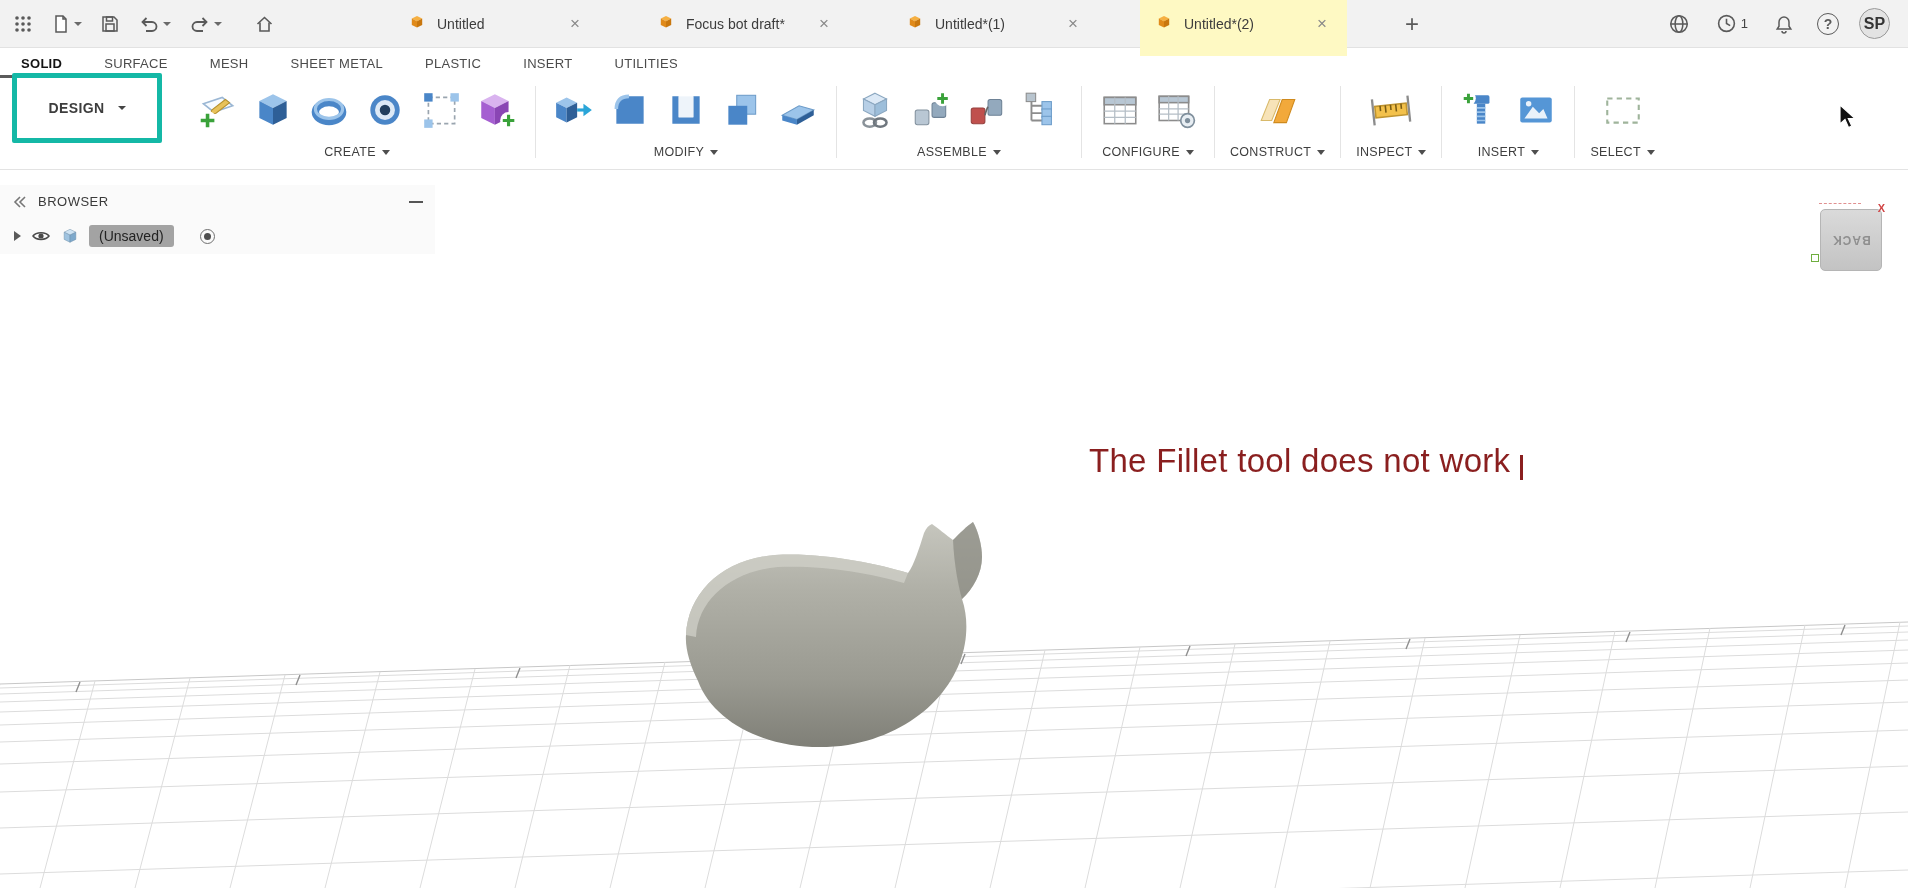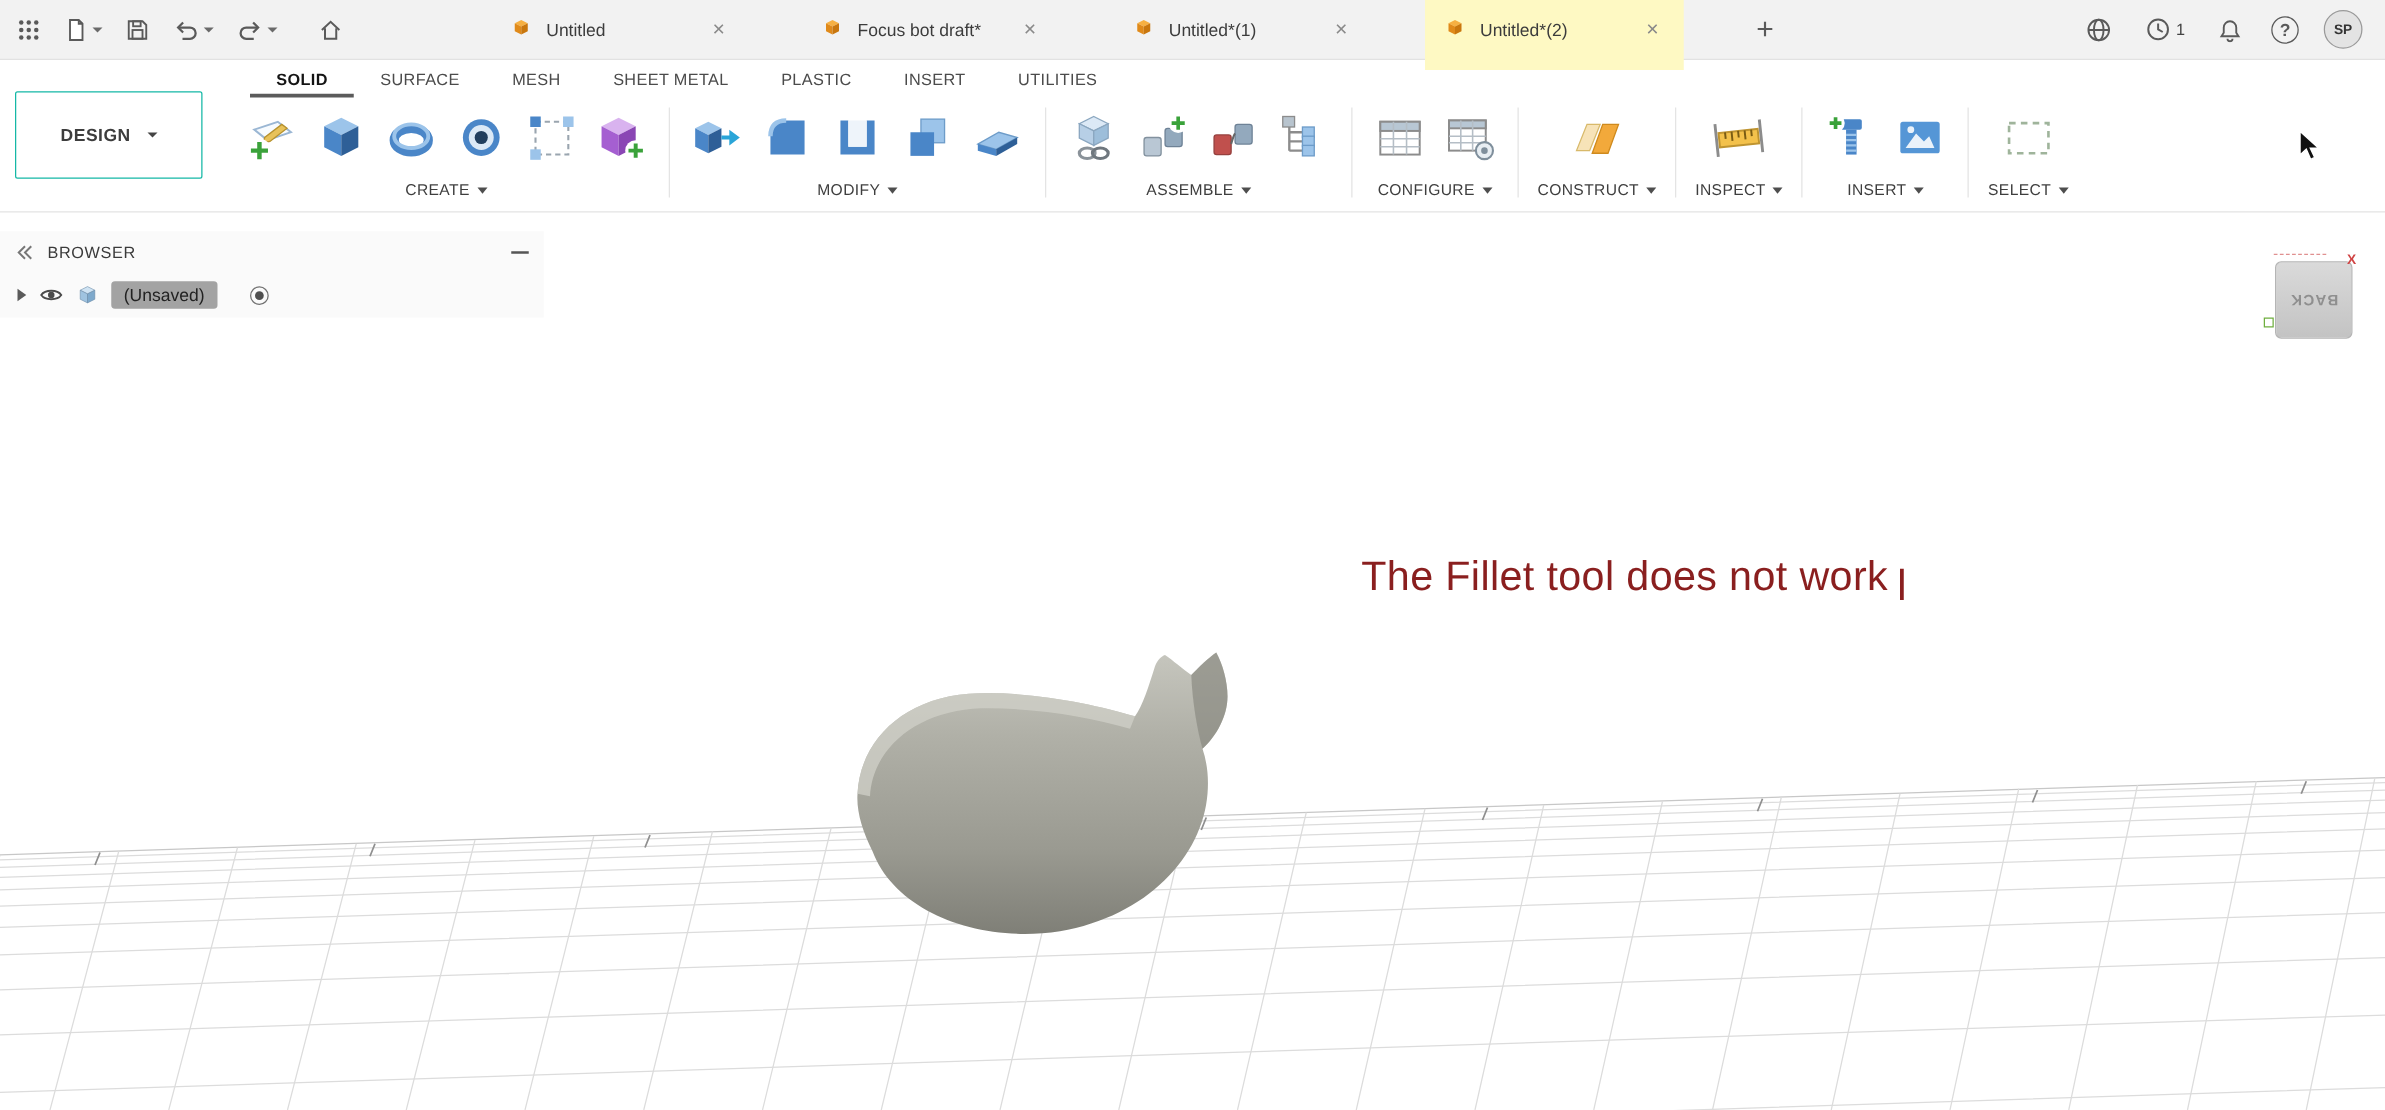--- a/index.html
+++ b/index.html
@@ -27,30 +27,30 @@
     font-size:24px; color:#5a5a5a; background:none; border:none; }
   .tab-plus::before { content:"+"; }
   .tb-right { margin-left:auto; display:flex; align-items:center; gap:20px; padding-right:18px; }
   .jobbox { display:flex; align-items:center; gap:4px; font-size:13px; color:#444; }
   .help-icon { width:22px; height:22px; border-radius:50%; border:1.6px solid #5a5a5a;
     color:#5a5a5a; font-size:14px; font-weight:bold; display:flex; align-items:center;
     justify-content:center; }
   .help-icon::before { content:"?"; }
   .avatar { width:31px; height:31px; border-radius:50%; background:#e3e3e3;
     border:1px solid #9a9a9a; display:flex; align-items:center; justify-content:center;
-    font-size:11px; font-weight:bold; color:#333; }
+    font-size:16px; font-weight:bold; color:#333; }
 
   
   .ribbon { position:relative; height:122px; background:#fff; border-bottom:1px solid #e3e3e3; z-index:5; }
   .design-btn { position:absolute; left:12px; top:25px; width:150px; height:70px;
-    background:#fff; border:1px solid #14b8a6; border-radius:2px;
+    background:#fff; border:5px solid #14b8a6; border-radius:2px;
     display:flex; align-items:center; justify-content:center; gap:10px;
     font-size:14px; font-weight:bold; color:#3d3d3d; letter-spacing:.4px; }
   .design-btn .caret { border-top-color:#444; }
-  .ribbon-tabs { display:flex; align-items:flex-end; height:30px; padding-left:200px; }
+  .ribbon-tabs { display:flex; align-items:flex-end; height:30px; }
   .rtab { padding:6px 21px 7px; font-size:13px; color:#4b4b4b; letter-spacing:.3px;
     background:none; border:none; white-space:nowrap; }
   .rtab.active { color:#141414; font-weight:bold; box-shadow:inset 0 -3px 0 #5b5b5b; }
   .tool-row { display:flex; align-items:stretch; height:92px; padding-left:182px; }
   .tgroup { display:flex; flex-direction:column; align-items:center; padding:2px 12px 0; }
   .tg-icons { display:flex; align-items:center; gap:10px; height:60px; }
   .tool-btn { background:none; border:none; padding:2px; display:flex;
     align-items:center; justify-content:center; }
   .tg-label { display:flex; align-items:center; gap:6px; font-size:12.5px; color:#3e3e3e;
     padding-top:5px; letter-spacing:.3px; white-space:nowrap; }

